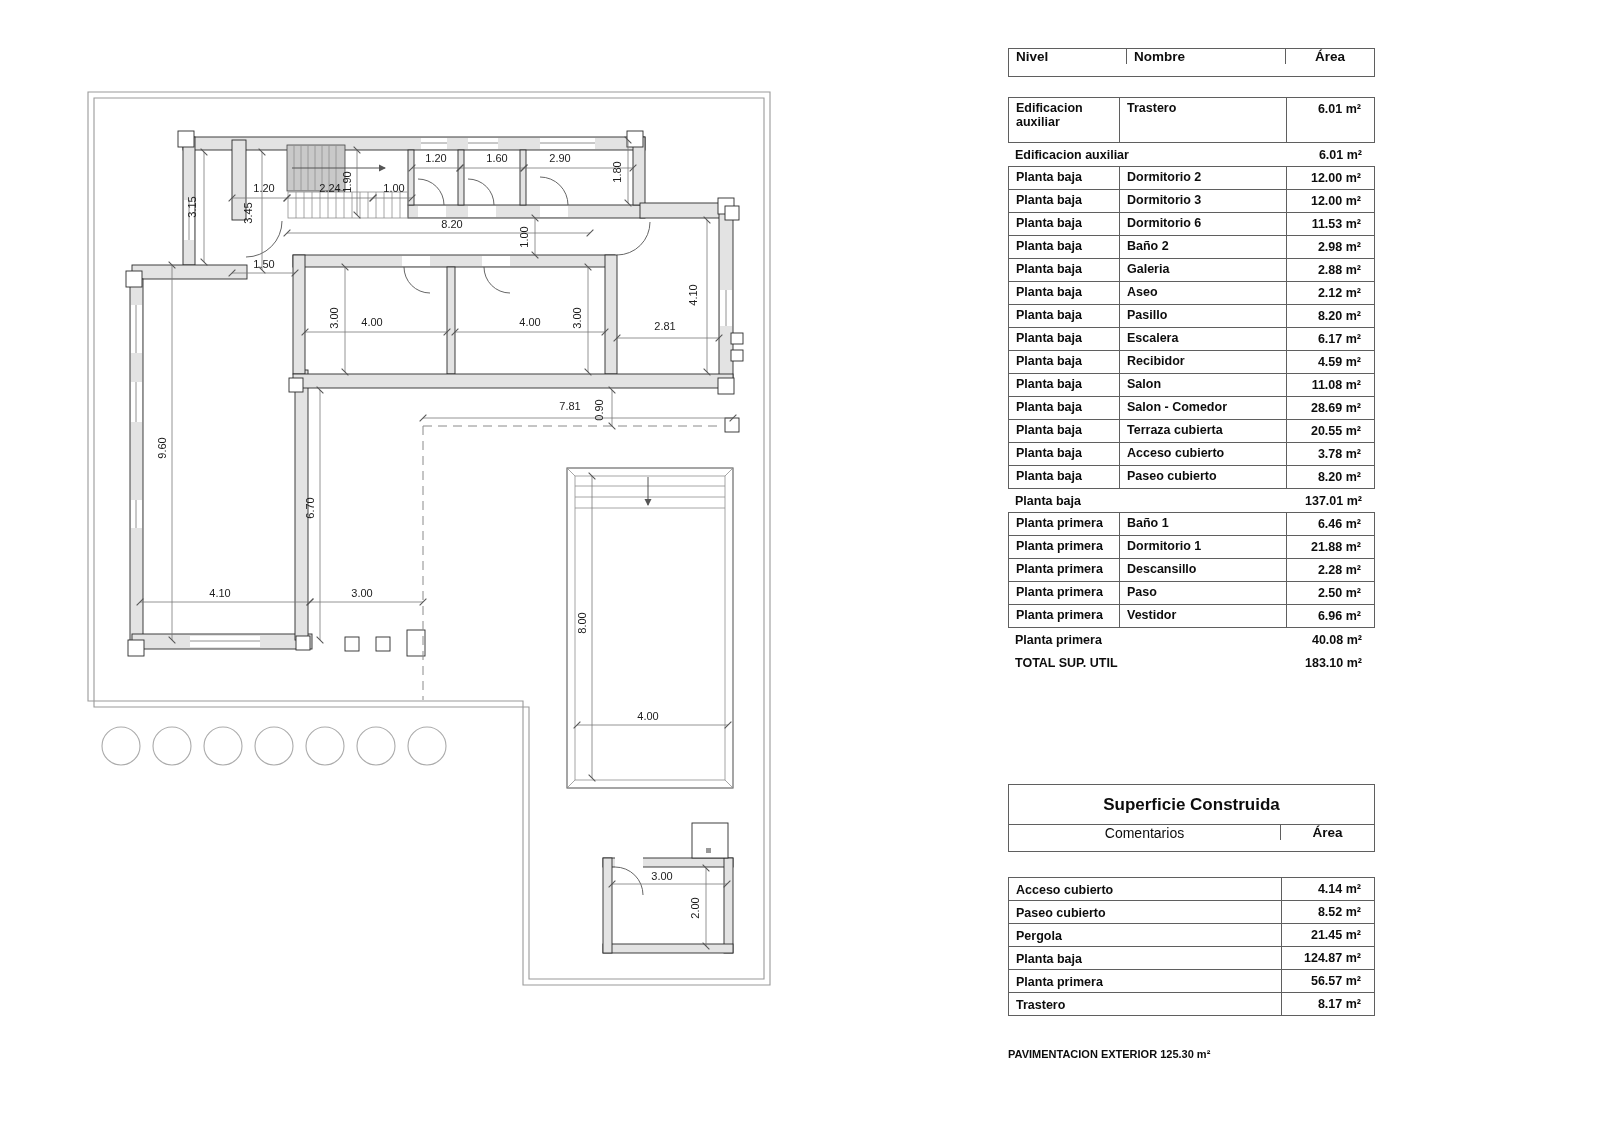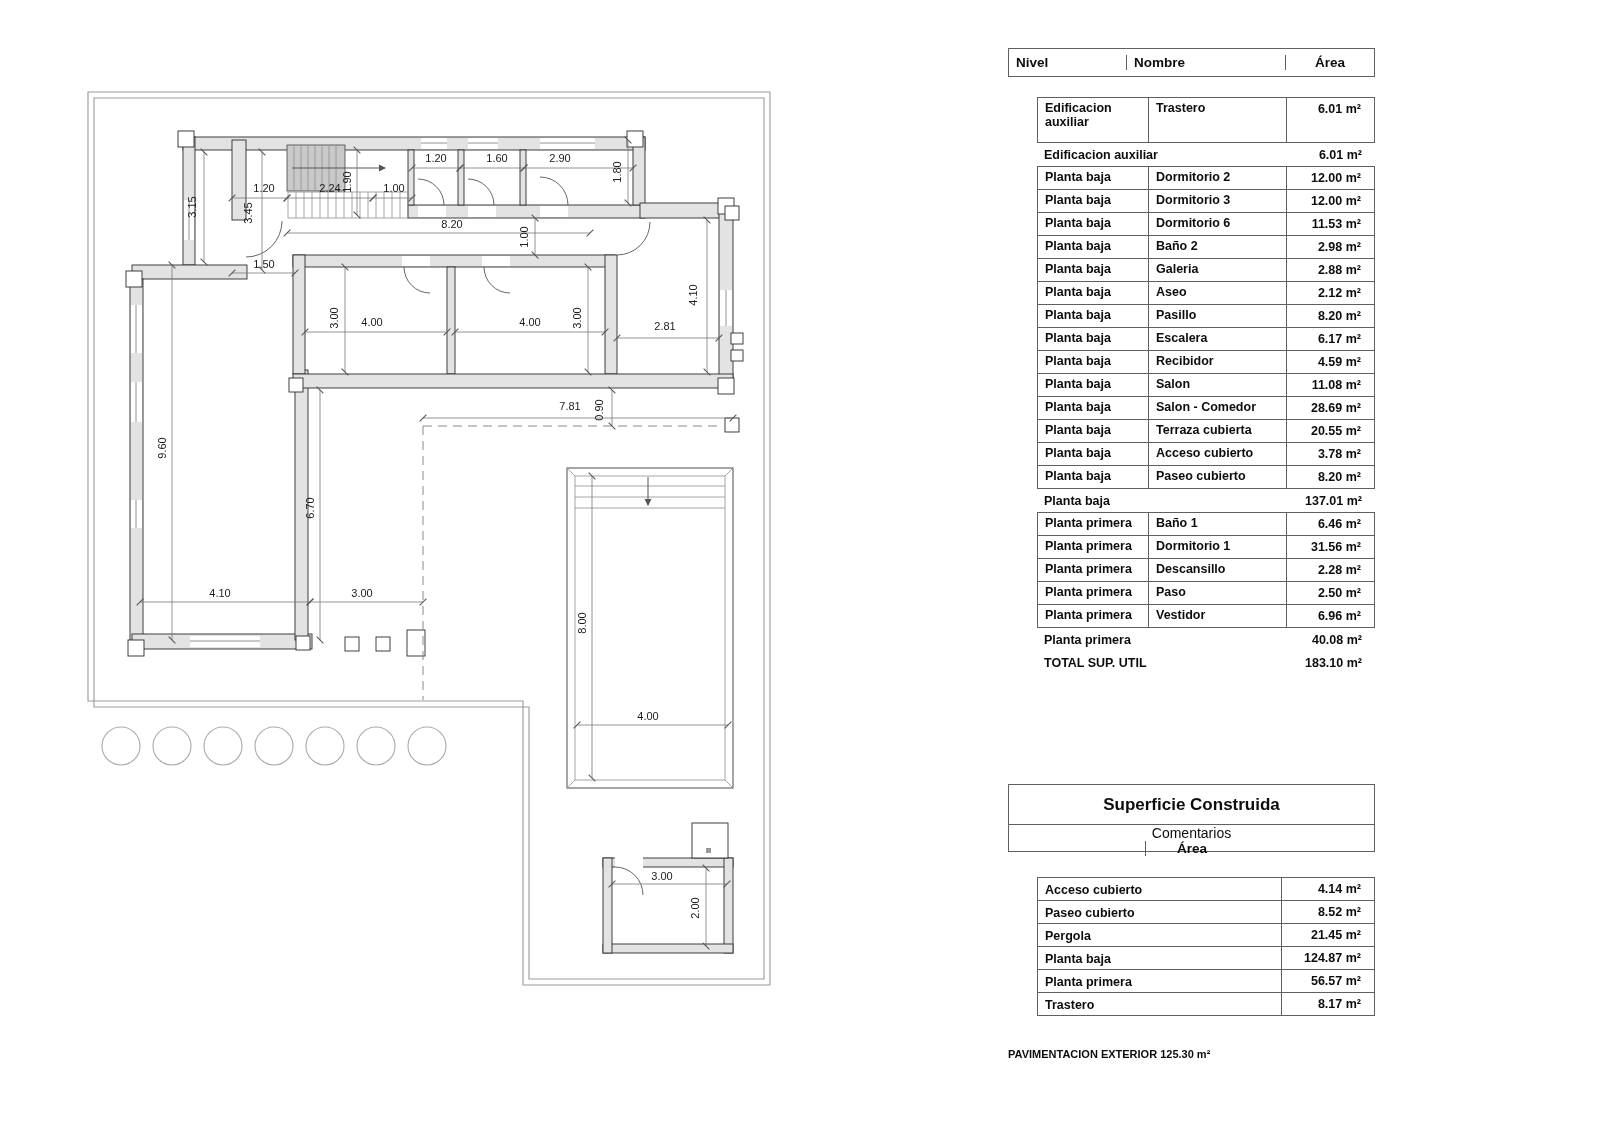--- a/index.html
+++ b/index.html
@@ -29,29 +29,29 @@
 
   
   .tbl{position:absolute;width:367px;color:var(--ink);}
   #t1{left:1008px;top:48px;}
   #t2{left:1008px;top:784px;}
   .thead{border:1px solid var(--bc);}
   .ttitle{text-align:center;font-weight:bold;font-size:17px;border-bottom:1px solid var(--bc);
           display:flex;align-items:center;justify-content:center;}
   #t1 .ttitle{height:37px;}
   #t2 .ttitle{height:39px;}
-  .tcols{display:flex;font-weight:bold;font-size:13.5px;align-items:center;}
+  .tcols{display:flex;font-weight:bold;font-size:13.5px;align-items:flex-start;}
   #t1 .tcols{height:27px;}
-  #t2 .tcols{height:26px;flex-direction:column;}
+  #t2 .tcols{height:26px;}
   .h1{width:110px;padding-left:7px;display:flex;align-items:center;}
   .h2{flex:1;padding-left:7px;border-left:1px solid var(--bc);display:flex;align-items:center;}
   .h3{width:88px;border-left:1px solid var(--bc);display:flex;align-items:center;justify-content:center;}
   #t2 .h2{justify-content:center;font-weight:400;font-size:14px;border-left:none;padding-left:0;}
   #t2 .h3{width:93px;}
-  .rows{margin-top:20px;margin-left:29px;}
+  .rows{margin-top:20px;}
   #t2 .rows{margin-top:25px;}
   .row{display:flex;font-weight:bold;font-size:12.5px;align-items:stretch;}
   .b{border:1px solid var(--bc);min-height:24px;box-sizing:border-box;}
   .rows .b + .b{margin-top:-1px;}
   .tall{min-height:46px;}
   .c1{width:110px;padding:3px 2px 2px 7px;box-sizing:border-box;}
   .c2{flex:1;padding:3px 2px 2px 7px;border-left:1px solid var(--bc);}
   .c2f{flex:1;padding:3px 2px 2px 7px;display:flex;align-items:center;}
   .c3{width:88px;border-left:1px solid var(--bc);display:flex;align-items:center;
       justify-content:flex-end;padding-right:13px;box-sizing:border-box;}
@@ -382,21 +382,21 @@
         <div class="c3s">137.01 m²</div>
       </div>
       <div class="row b">
         <div class="c1">Planta primera</div>
         <div class="c2">Baño 1</div>
         <div class="c3">6.46 m²</div>
       </div>
       <div class="row b">
         <div class="c1">Planta primera</div>
         <div class="c2">Dormitorio 1</div>
-        <div class="c3">31.56 m²</div>
+        <div class="c3">21.88 m²</div>
       </div>
       <div class="row b">
         <div class="c1">Planta primera</div>
         <div class="c2">Descansillo</div>
         <div class="c3">2.28 m²</div>
       </div>
       <div class="row b">
         <div class="c1">Planta primera</div>
         <div class="c2">Paso</div>
         <div class="c3">2.50 m²</div>

